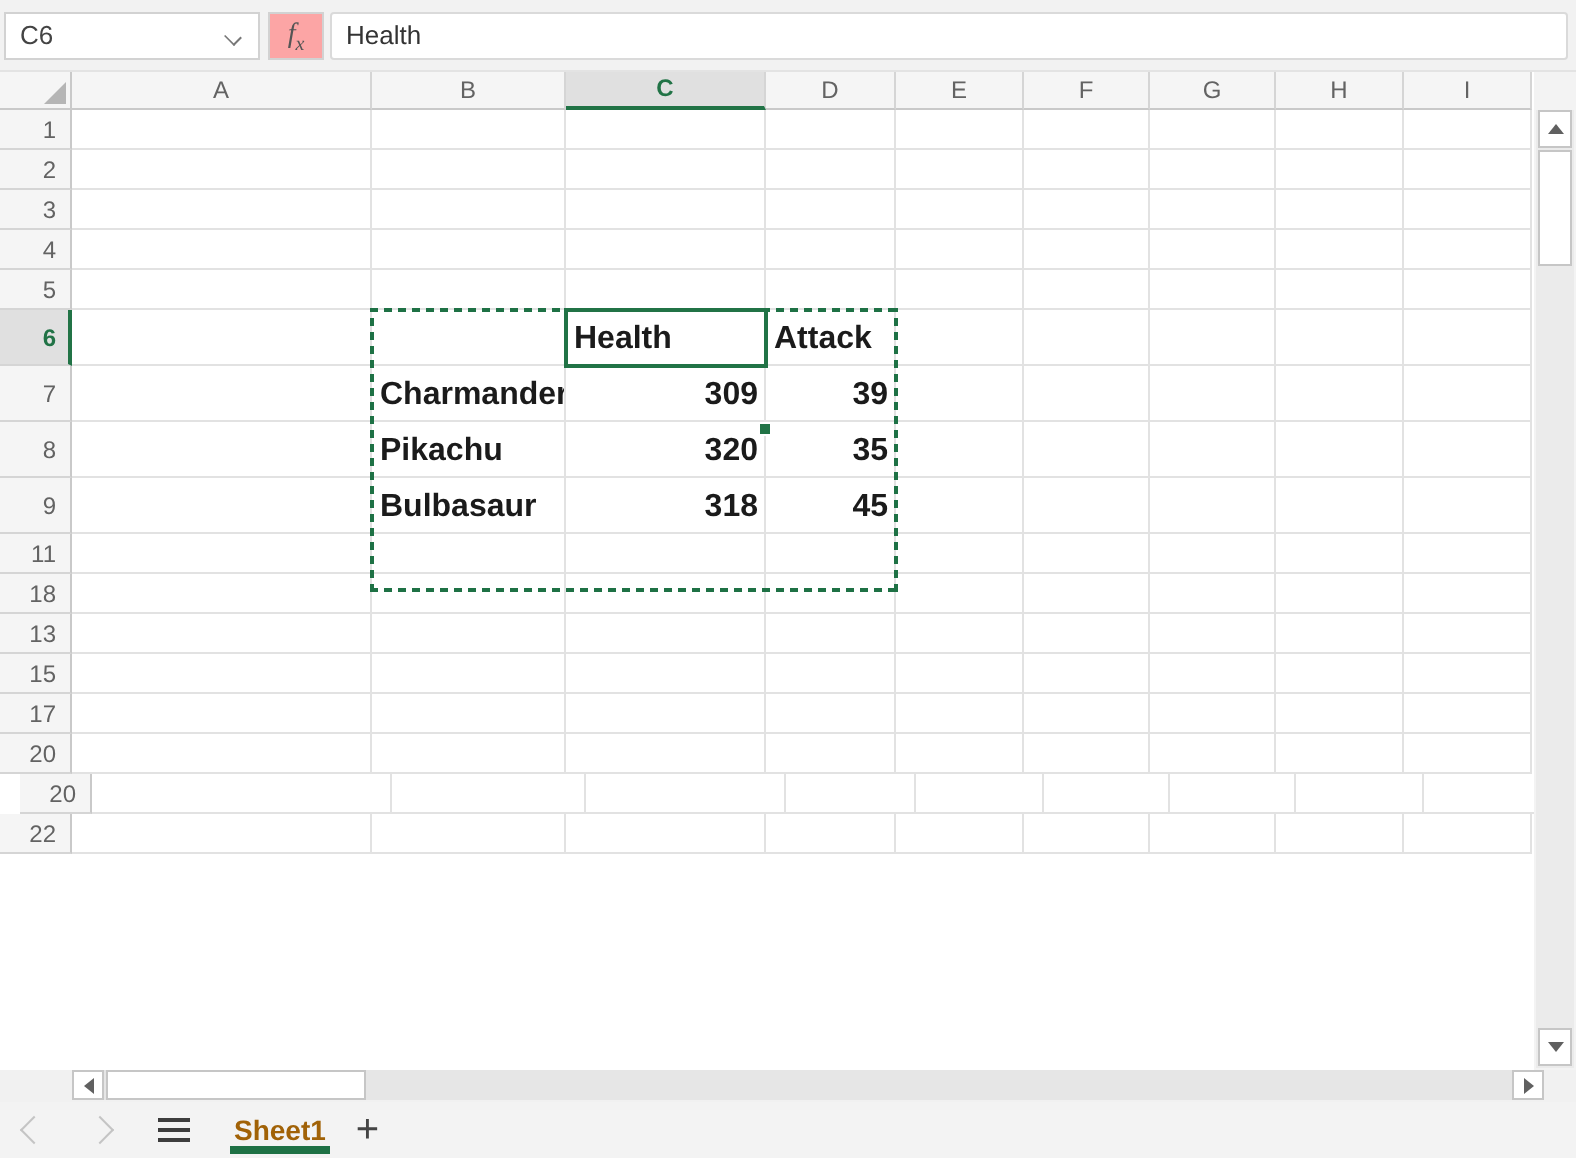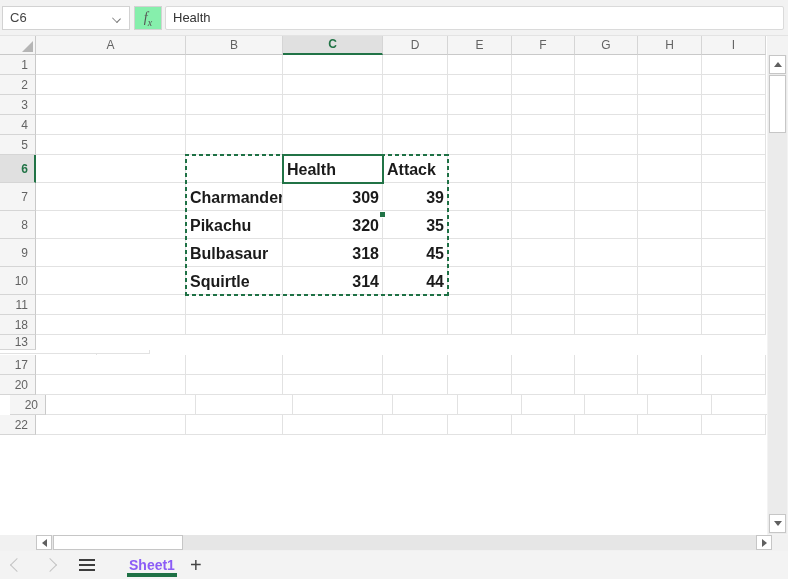--- a/index.html
+++ b/index.html
@@ -20,21 +20,21 @@
     background:#fff; border:1px solid #d2d2d2;
     font-size:13px; color:#444; line-height:22px; padding-left:7px;
   }
   .name-box .chev {
     position:absolute; right:9px; top:8px; width:7px; height:7px;
     border-right:1.4px solid #777; border-bottom:1.4px solid #777;
     transform:rotate(45deg) scale(1,0.8);
   }
   .fx-btn {
     position:absolute; left:134px; top:6px; width:28px; height:24px;
-    background:#86efac; border:1px solid #d2d2d2;
+    background:#fca5a5; border:1px solid #d2d2d2;
     text-align:center; line-height:22px;
     font-family:"Liberation Serif","DejaVu Serif",serif;
     font-style:italic; font-size:14px; color:#555;
   }
   .fx-btn sub { font-size:10px; }
   .formula-input {
     position:absolute; left:165px; top:6px; width:619px; height:24px;
     background:#fff; border:1px solid #dadada; border-radius:2px;
     font-size:13px; color:#333; line-height:22px; padding-left:7px;
     white-space:nowrap; overflow:hidden;
@@ -120,23 +120,23 @@
     position:absolute; left:0; top:551px; width:788px; height:28px;
     background:#f3f3f3; display:flex; align-items:center;
   }
   .nav-chev { width:10px; height:10px; border-right:1.6px solid #c4c4c4; border-bottom:1.6px solid #c4c4c4; }
   .nav-prev { margin-left:12px; transform:rotate(135deg); }
   .nav-next { margin-left:23px; transform:rotate(-45deg); }
   .sheets-menu { margin-left:24px; width:16px; height:12px; position:relative; }
   .sheets-menu .bar { position:absolute; left:0; width:16px; height:2px; background:#3d3d3d; }
   .sheets-menu .b1 { top:0; } .sheets-menu .b2 { top:5px; } .sheets-menu .b3 { top:10px; }
   .sheet-tab {
-    margin-left:32px; height:28px; position:relative;
+    margin-left:20px; height:28px; position:relative;
     display:flex; align-items:center; padding:0 2px;
-    font-size:14px; font-weight:bold; color:#8b5cf6;
+    font-size:14px; font-weight:bold; color:#a16207;
   }
   .sheet-tab .underline { position:absolute; left:0; right:0; bottom:2px; height:4px; background:#1e7145; }
   .add-sheet { margin-left:13px; font-size:20px; font-weight:normal; color:#444; line-height:20px; }
 </style>
 </head>
 <body>
 
 <div class="app">
 
   <div class="formula-row">
@@ -265,32 +265,20 @@
           <div class="cell" style="width: 150px;"></div>
           <div class="cell" style="width: 97px;">Bulbasaur</div>
           <div class="cell num" style="width: 100px;">318</div>
           <div class="cell num" style="width: 65px;">45</div>
           <div class="cell" style="width: 64px;"></div>
           <div class="cell" style="width: 63px;"></div>
           <div class="cell" style="width: 63px;"></div>
           <div class="cell" style="width: 64px;"></div>
           <div class="cell" style="width: 64px;"></div>
         </div>
-        <div class="grid-row" style="height: 28px;">
-          <div class="row-h">10</div>
-          <div class="cell" style="width: 150px;"></div>
-          <div class="cell" style="width: 97px;">Squirtle</div>
-          <div class="cell num" style="width: 100px;">314</div>
-          <div class="cell num" style="width: 65px;">44</div>
-          <div class="cell" style="width: 64px;"></div>
-          <div class="cell" style="width: 63px;"></div>
-          <div class="cell" style="width: 63px;"></div>
-          <div class="cell" style="width: 64px;"></div>
-          <div class="cell" style="width: 64px;"></div>
-        </div>
         <div class="grid-row" style="height: 20px;">
           <div class="row-h">11</div>
           <div class="cell" style="width: 150px;"></div>
           <div class="cell" style="width: 97px;"></div>
           <div class="cell" style="width: 100px;"></div>
           <div class="cell" style="width: 65px;"></div>
           <div class="cell" style="width: 64px;"></div>
           <div class="cell" style="width: 63px;"></div>
           <div class="cell" style="width: 63px;"></div>
           <div class="cell" style="width: 64px;"></div>
@@ -301,22 +289,34 @@
           <div class="cell" style="width: 150px;"></div>
           <div class="cell" style="width: 97px;"></div>
           <div class="cell" style="width: 100px;"></div>
           <div class="cell" style="width: 65px;"></div>
           <div class="cell" style="width: 64px;"></div>
           <div class="cell" style="width: 63px;"></div>
           <div class="cell" style="width: 63px;"></div>
           <div class="cell" style="width: 64px;"></div>
           <div class="cell" style="width: 64px;"></div>
         </div>
-        <div class="grid-row" style="height: 20px; flex-direction: column;">
+        <div class="grid-row" style="height: 20px;">
           <div class="row-h">13</div>
+          <div class="cell" style="width: 150px;"></div>
+          <div class="cell" style="width: 97px;"></div>
+          <div class="cell" style="width: 100px;"></div>
+          <div class="cell" style="width: 65px;"></div>
+          <div class="cell" style="width: 64px;"></div>
+          <div class="cell" style="width: 63px;"></div>
+          <div class="cell" style="width: 63px;"></div>
+          <div class="cell" style="width: 64px;"></div>
+          <div class="cell" style="width: 64px;"></div>
+        </div>
+        <div class="grid-row" style="height: 20px;">
+          <div class="row-h">15</div>
           <div class="cell" style="width: 150px;"></div>
           <div class="cell" style="width: 97px;"></div>
           <div class="cell" style="width: 100px;"></div>
           <div class="cell" style="width: 65px;"></div>
           <div class="cell" style="width: 64px;"></div>
           <div class="cell" style="width: 63px;"></div>
           <div class="cell" style="width: 63px;"></div>
           <div class="cell" style="width: 64px;"></div>
           <div class="cell" style="width: 64px;"></div>
         </div>

